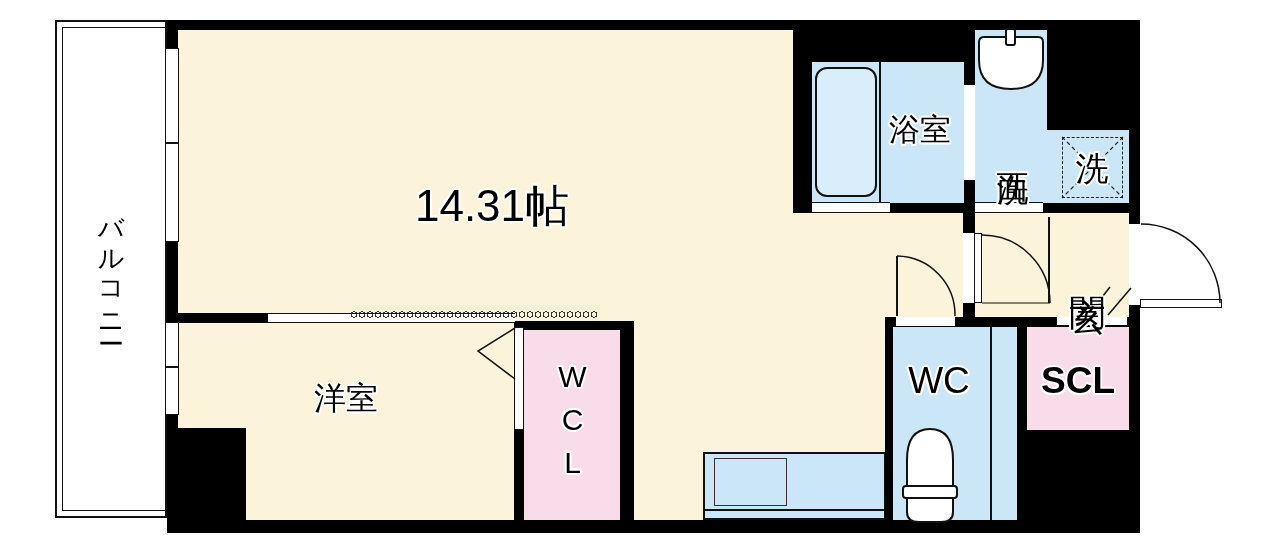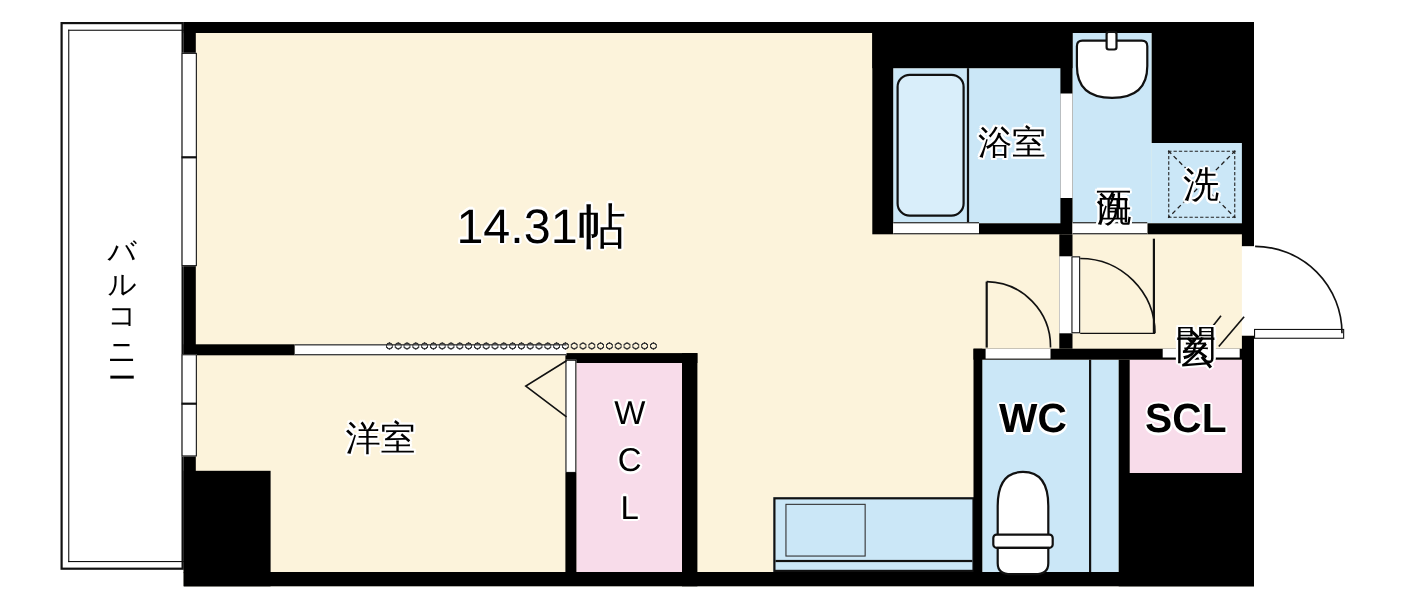--- a/index.html
+++ b/index.html
@@ -116,17 +116,17 @@
     </g>
   </svg>
 
   <div class="label vtext" style="left:112px;top:266px;font-size:26px;letter-spacing:3px;">バルコニー</div>
   <div class="label" style="left:492px;top:206px;font-size:44px;">14.31帖</div>
   <div class="label" style="left:346px;top:375px;font-size:32px;margin-top:24px;">洋室</div>
   <div class="label" style="left:920px;top:130px;font-size:31px;">浴室</div>
   <div class="label vtext" style="left:1013px;top:148px;font-size:32px;">洗面</div>
   <div class="label" style="left:1092px;top:169px;font-size:33px;">洗</div>
   <div class="label vtext" style="left:1087px;top:268px;font-size:36px;">玄関</div>
-  <div class="label" style="left:939px;top:381px;font-size:37px;font-weight:bold;">WC</div>
+  <div class="label" style="left:939px;top:381px;font-size:37px;">WC</div>
   <div class="label" style="left:1078px;top:381px;font-size:37px;font-weight:bold;">SCL</div>
   <div class="label upright" style="left:572px;top:424px;font-size:30px;letter-spacing:10px;">WCL</div>
 
 </div>
 
 </body></html>

